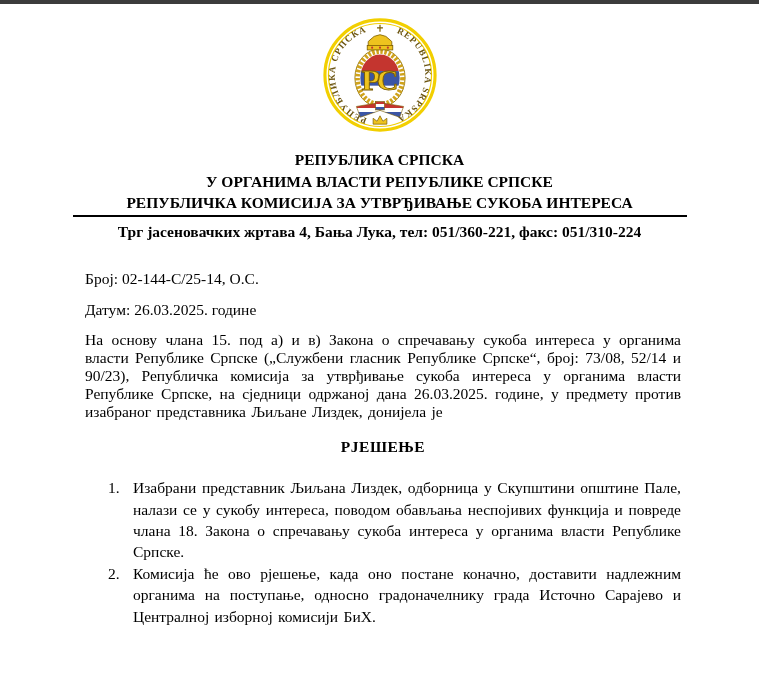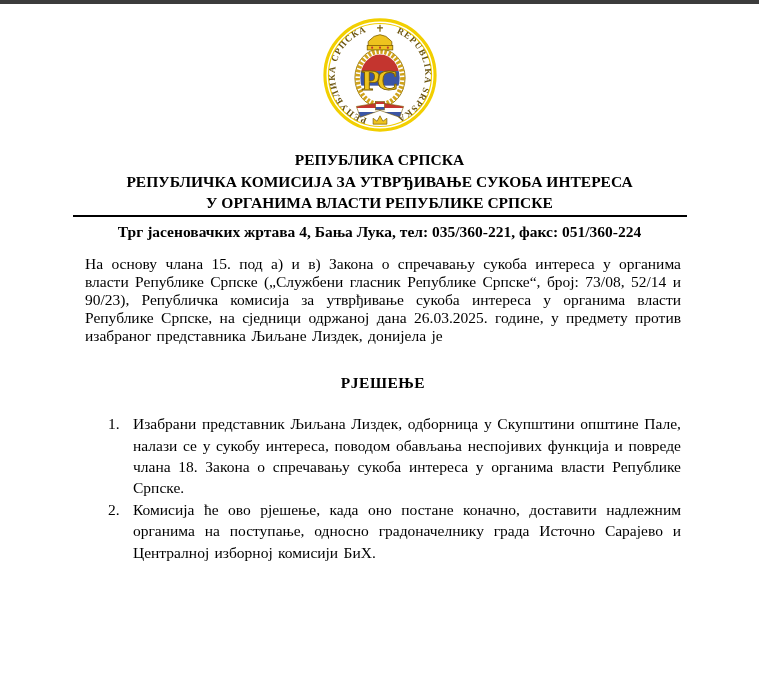--- a/index.html
+++ b/index.html
@@ -65,21 +65,21 @@
     margin-top: 12px;
     text-align: justify;
     line-height: 18px;
     word-spacing: 1.5px;
   }
   .decision-title {
     text-align: center;
     font-weight: bold;
     font-size: 15.5px;
     letter-spacing: 0.5px;
-    margin-top: 29px;
+    margin-top: 17px;
   }
   .decision-items {
     list-style: none;
     margin: 21px 0 0 0;
     padding: 0;
   }
   .decision-item {
     position: relative;
     padding-left: 48px;
     text-align: justify;
@@ -152,31 +152,33 @@
         <path d="M60,88 L84,92 L80,103 L60,96 Z" fill="url(#ribbonStripes)" stroke="#7a5c00" stroke-width="0.6"></path>
         <rect x="55.5" y="87" width="9" height="8.5" fill="url(#ribbonStripes)" stroke="#7a5c00" stroke-width="0.6"></rect>
       </g>
 
       <path d="M53,110 L53,104 L57,107 L60,101.5 L63,107 L67,104 L67,110 Z" fill="#eec31e" stroke="#7a5c00" stroke-width="0.7"></path>
     </svg>
   </div>
 
   <div class="org-header">
     <div>РЕПУБЛИКА СРПСКА</div>
+    <div>У ОРГАНИМА ВЛАСТИ РЕПУБЛИКЕ СРПСКЕ</div>
     <div>РЕПУБЛИЧКА КОМИСИЈА ЗА УТВРЂИВАЊЕ СУКОБА ИНТЕРЕСА</div>
-    <div>У ОРГАНИМА ВЛАСТИ РЕПУБЛИКЕ СРПСКЕ</div>
   </div>
 
   <hr class="header-rule">
 
   <div class="contact-block">
-    <div>Трг јасеновачких жртава 4, Бања Лука, тел: 035/360-221, факс: 051/360-224</div>
+    <div>Трг јасеновачких жртава 4, Бања Лука, тел: 051/360-221, факс: 051/310-224</div>
   </div>
 
   <div class="doc-body">
+    <div class="doc-number">Број: 02-144-С/25-14, О.С.</div>
+    <div class="doc-date">Датум: 26.03.2025. године</div>
 
     <p class="intro-par">На основу члана 15. под а) и в) Закона о спречавању сукоба интереса у органима власти Републике Српске („Службени гласник Републике Српске“, број: 73/08, 52/14 и 90/23), Републичка комисија за утврђивање сукоба интереса у органима власти Републике Српске, на сједници одржаној дана 26.03.2025. године, у предмету против изабраног представника Љиљане Лиздек, донијела је</p>
 
     <div class="decision-title">РЈЕШЕЊЕ</div>
 
     <ol class="decision-items">
       <li class="decision-item">
         <span class="num">1.</span>
         <span>Изабрани представник Љиљана Лиздек, одборница у Скупштини општине Пале, налази се у сукобу интереса, поводом обављања неспојивих функција и повреде члана 18. Закона о спречавању сукоба интереса у органима власти Републике Српске.</span>
       </li>

